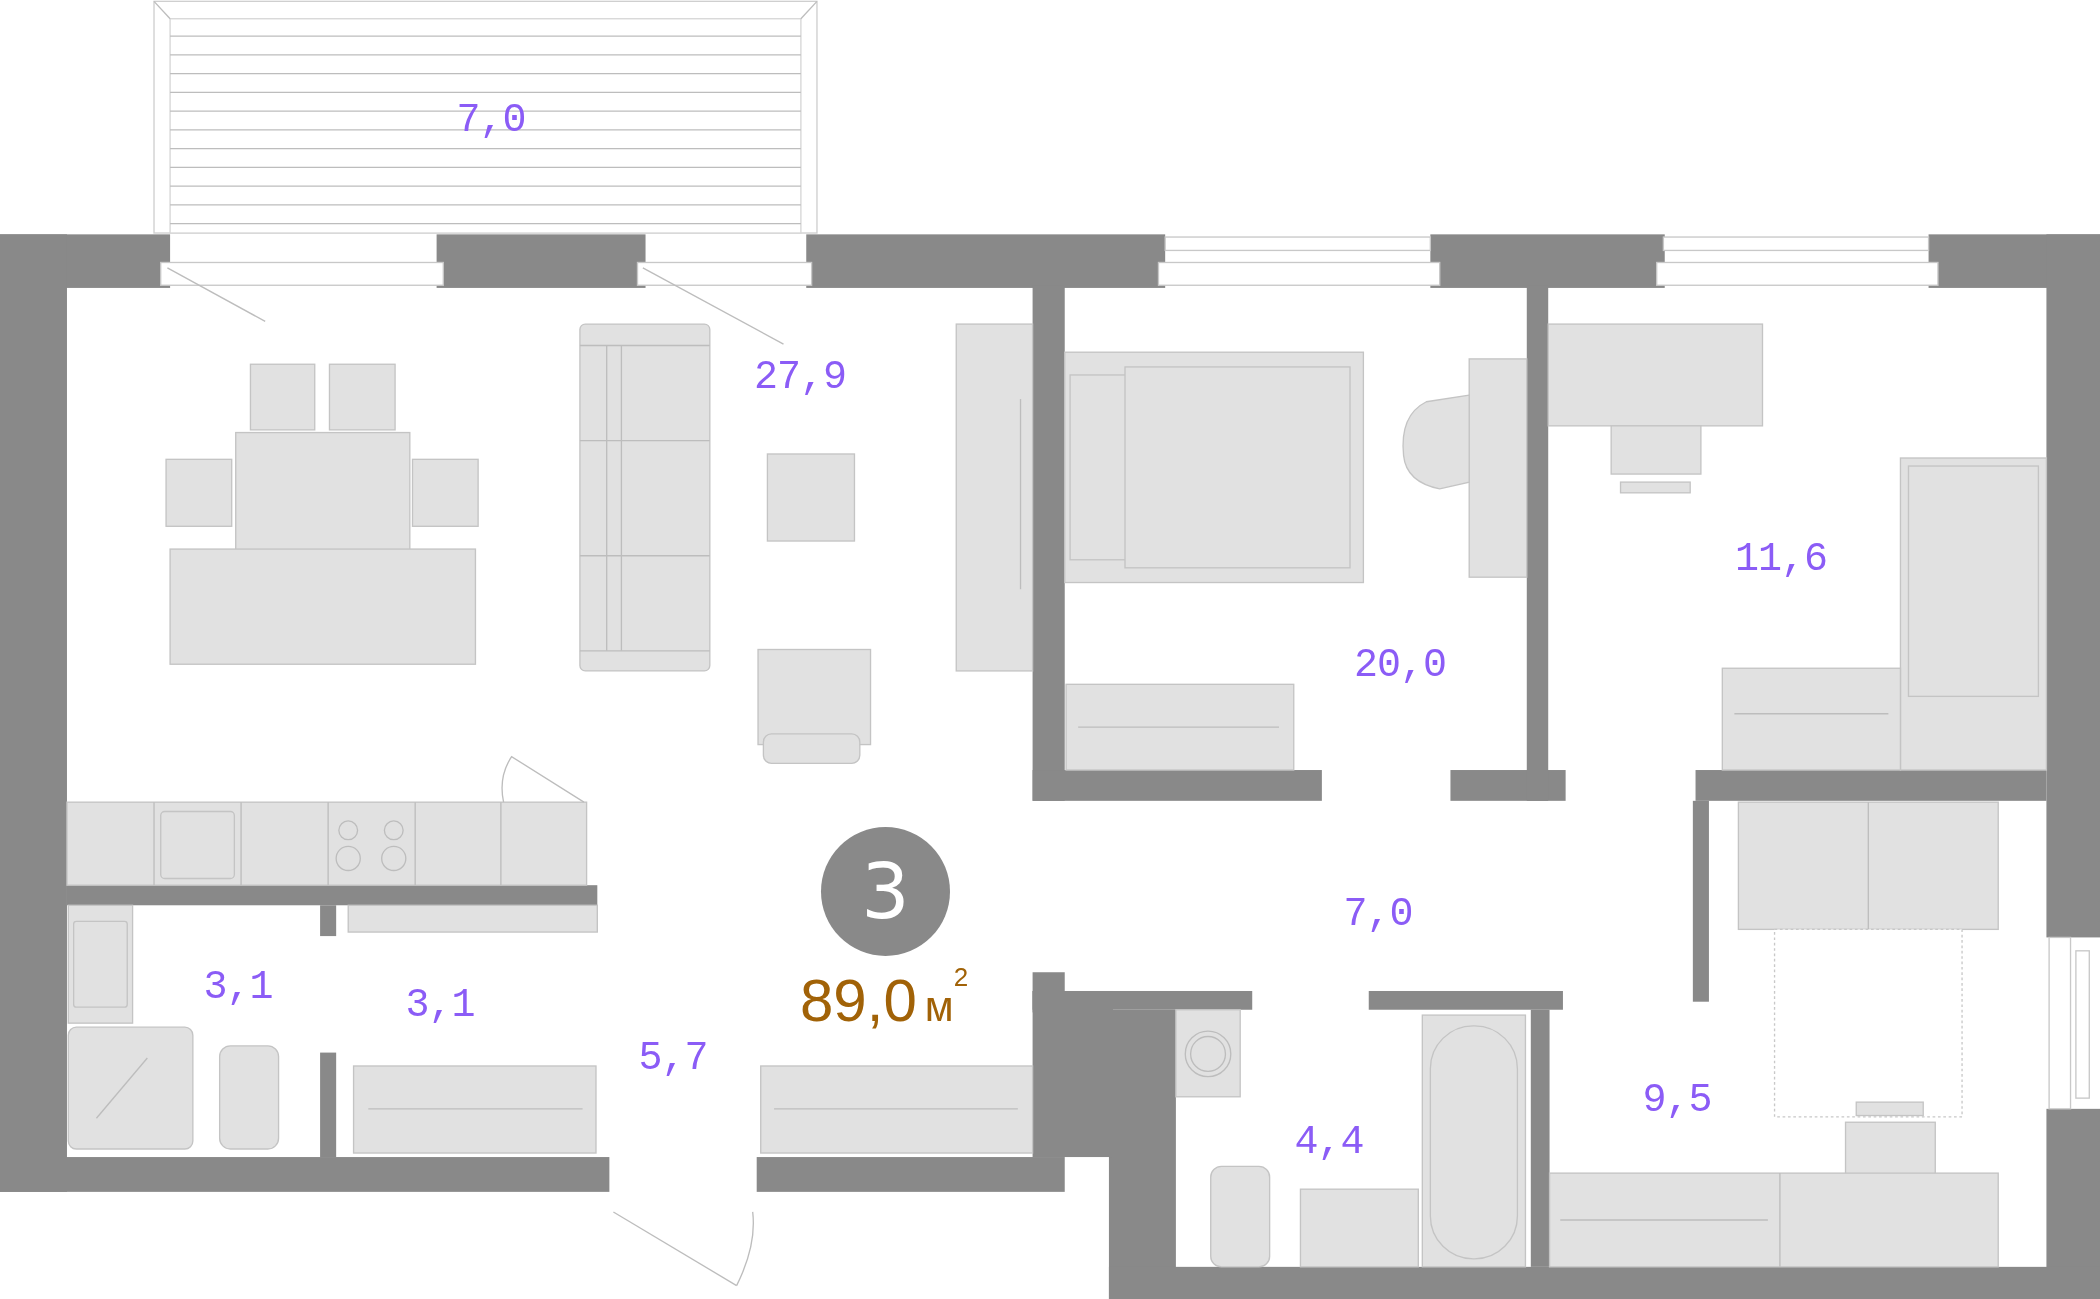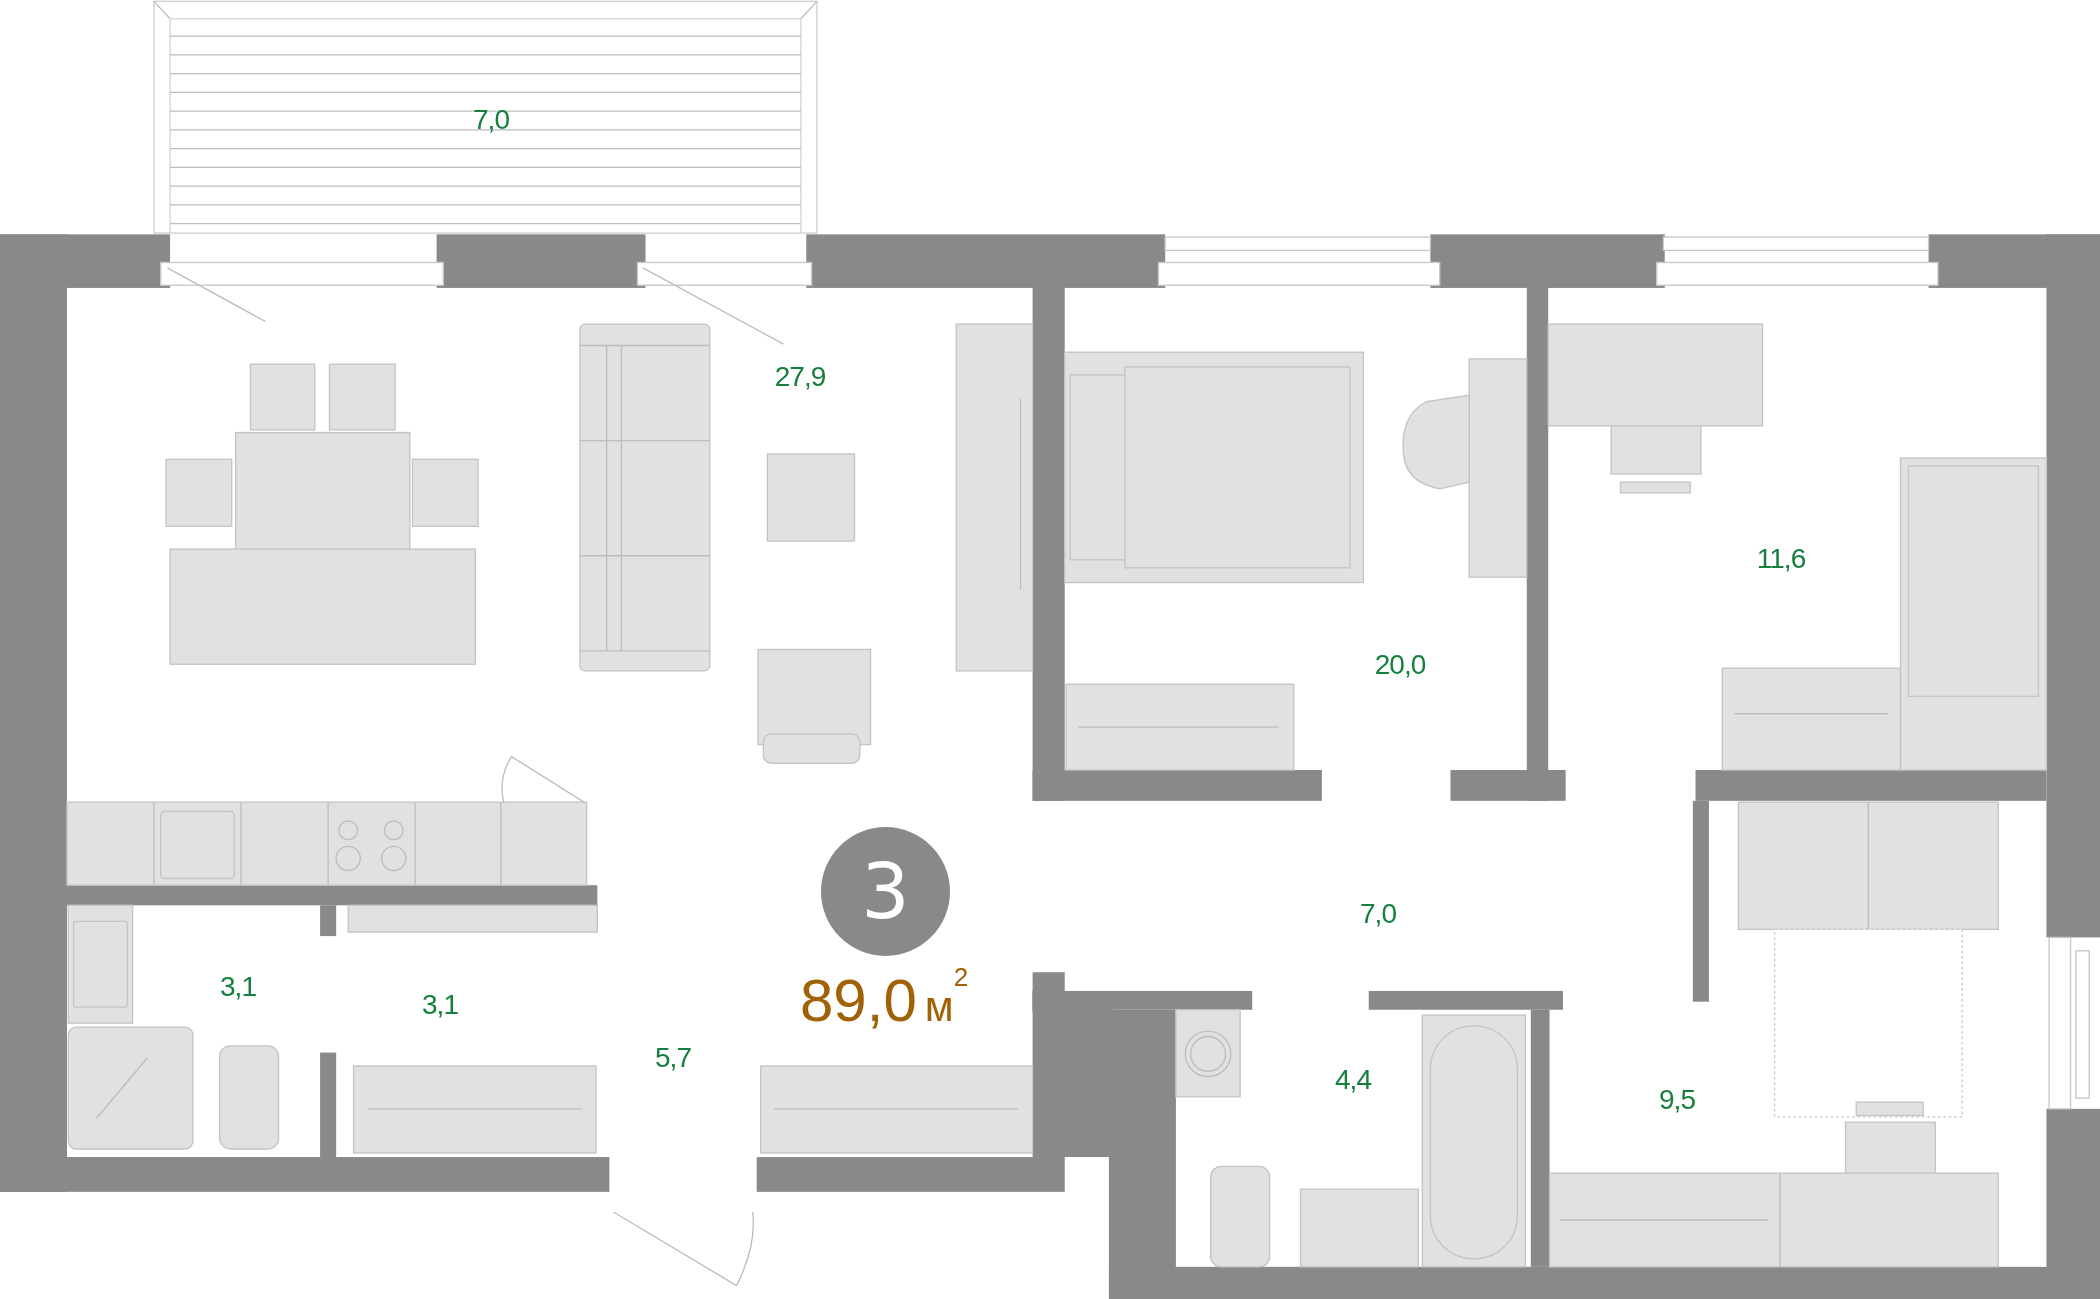--- a/index.html
+++ b/index.html
@@ -2,21 +2,21 @@
 <html><head>
 <meta charset="utf-8">
 <style>
   html,body{margin:0;padding:0;background:#ffffff;}
   body{width:2100px;height:1299px;overflow:hidden;position:relative;font-family:"Liberation Sans",sans-serif;}
   #plan{position:absolute;left:0;top:0;width:2100px;height:1299px;}
   .wall{fill:#898989;}
   .furn{fill:#e1e1e1;stroke:#c4c4c4;stroke-width:1;}
   .furn-w{fill:#ffffff;stroke:#c8c8c8;stroke-width:1;}
   .line{stroke:#bdbdbd;stroke-width:1;fill:none;}
-  .area-label{position:absolute;font-family:Liberation Sans, sans-serif;font-size:28px;color:#15803d;transform:translate(-50%,-50%);white-space:nowrap;letter-spacing:-1px;}
+  .area-label{position:absolute;font-family:Liberation Mono, monospace;font-size:40px;color:#8b5cf6;transform:translate(-50%,-50%);white-space:nowrap;letter-spacing:-1px;}
   .badge{position:absolute;width:129px;height:129px;border-radius:50%;background:#898989;color:#fff;font-family:"DejaVu Sans",sans-serif;font-size:76px;display:flex;align-items:center;justify-content:center;left:821px;top:827px;}
   .total{position:absolute;left:800px;top:966px;font-family:"Liberation Sans",sans-serif;color:#a16207;font-size:60px;white-space:nowrap;}
   .total .unit{font-size:42px;margin-left:8px;}
   .total sup{font-size:26px;vertical-align:top;position:relative;top:-4px;}
 </style>
 </head>
 <body>
 
 <svg id="plan" viewBox="0 0 1568 970" preserveAspectRatio="none" xmlns="http://www.w3.org/2000/svg">
 
@@ -209,21 +209,21 @@
 </svg>
 
 <div class="area-label" style="left:491px;top:120px;">7,0</div>
 <div class="area-label" style="left:800px;top:377px;">27,9</div>
 <div class="area-label" style="left:1400px;top:665px;">20,0</div>
 <div class="area-label" style="left:1781px;top:559px;">11,6</div>
 <div class="area-label" style="left:1378px;top:914px;">7,0</div>
 <div class="area-label" style="left:238px;top:987px;">3,1</div>
 <div class="area-label" style="left:440px;top:1005px;">3,1</div>
 <div class="area-label" style="left:673px;top:1058px;">5,7</div>
-<div class="area-label" style="left:1329px;top:1080px;margin-left:24px;">4,4</div>
+<div class="area-label" style="left:1329px;top:1142px;">4,4</div>
 <div class="area-label" style="left:1677px;top:1060px;margin-top:40px;">9,5</div>
 
 <div class="badge">
     <span>3</span>
   </div>
 <div class="total">
   <span>89,0</span><span class="unit">м</span><sup>2</sup>
 </div>
 
 </body></html>

